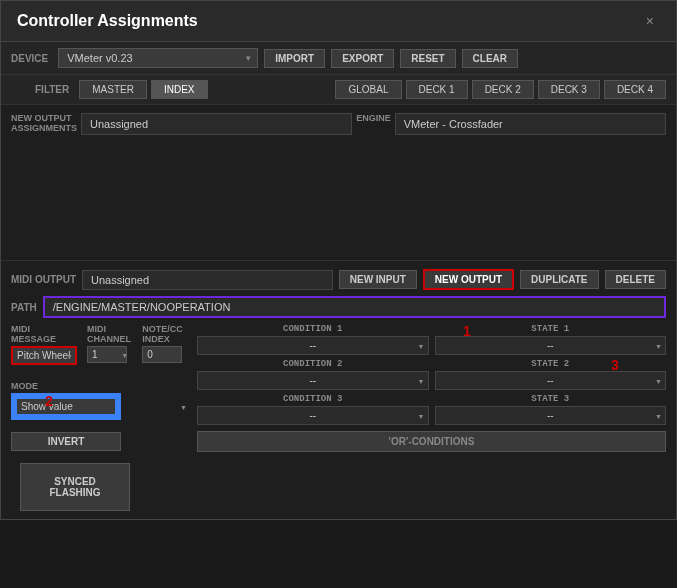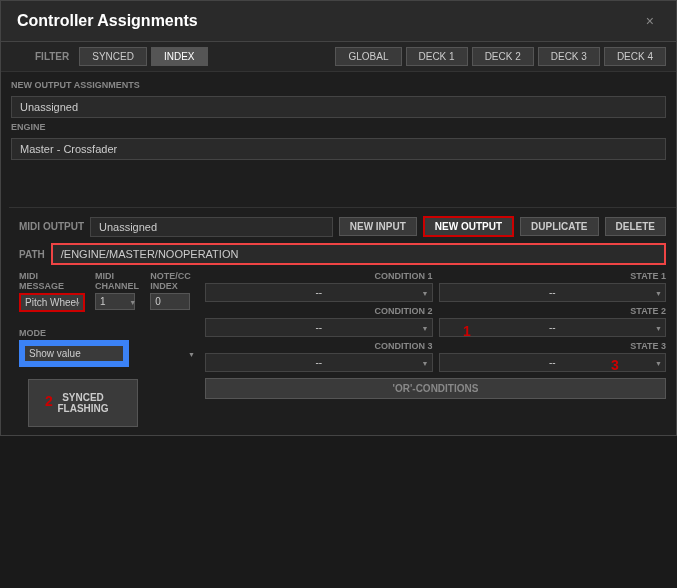--- a/index.html
+++ b/index.html
@@ -7,21 +7,21 @@
       background: #1a1a1a;
       font-family: Arial, sans-serif;
       font-size: 11px;
       color: #ccc;
       width: 677px;
       height: 588px;
       overflow: hidden;
     }
     .window {
       width: 677px;
-      height: 436px;
+      height: 520px;
       background: #1e1e1e;
       border: 1px solid #444;
       position: relative;
     }
     .title-bar {
       background: #2a2a2a;
       padding: 10px 16px;
       display: flex;
       align-items: center;
       justify-content: space-between;
@@ -111,21 +111,21 @@
       font-size: 10px;
       cursor: pointer;
     }
     .filter-btn.active {
       background: #555;
       color: #fff;
     }
     .spacer { flex: 1; }
     .main-content {
       display: flex;
-      flex-direction: column;
+      flex-direction: row;
       padding: 8px 10px;
       gap: 4px;
     }
     .section-label {
       color: #888;
       font-size: 9px;
       font-weight: bold;
       text-transform: uppercase;
       margin-bottom: 2px;
     }
@@ -141,21 +141,21 @@
       background: #2a2a2a;
       border: 1px solid #444;
       color: #ccc;
       padding: 4px 8px;
       width: 100%;
       font-size: 11px;
     }
     .bottom-panel {
       position: absolute;
       bottom: 0;
-      left: 8px;
+      left: 0;
       right: 0;
       background: #1e1e1e;
       border-top: 1px solid #333;
       padding: 8px 10px;
     }
     .midi-output-row {
       display: flex;
       align-items: center;
       gap: 6px;
       margin-bottom: 6px;
@@ -195,21 +195,21 @@
       margin-bottom: 6px;
     }
     .path-label {
       color: #888;
       font-size: 10px;
       font-weight: bold;
       white-space: nowrap;
     }
     .path-value {
       background: #2a2a2a;
-      border: 2px solid #ef4444;
+      border: 2px solid #6d28d9;
       color: #ccc;
       padding: 3px 8px;
       flex: 1;
       font-size: 11px;
     }
     .bottom-grid {
       display: flex;
       gap: 6px;
     }
     .left-panel {
@@ -360,21 +360,22 @@
       flex: 1;
       display: flex;
       flex-direction: column;
       gap: 2px;
     }
     .condition-label {
       color: #888;
       font-size: 9px;
       font-weight: bold;
       text-transform: uppercase;
-      text-align: right;
+      text-align: center;
+      font-family: Liberation Mono, monospace;
     }
     .condition-select {
       background: #2a2a2a;
       border: 1px solid #444;
       color: #ccc;
       padding: 3px 4px;
       font-size: 10px;
       width: 100%;
       cursor: pointer;
       appearance: none;
@@ -408,38 +409,50 @@
 </head>
 <body>
 
 <div class="window">
 
   <div class="title-bar">
     <span class="title-bar-title">Controller Assignments</span>
     <button class="close-btn">×</button>
   </div>
 
+  <div class="toolbar">
+    <span class="device-label">DEVICE</span>
+    <div class="device-select-wrap">
+      <select class="device-select">
+        <option>VMeter v0.23</option>
+      </select>
+    </div>
+    <button class="toolbar-btn">IMPORT</button>
+    <button class="toolbar-btn">EXPORT</button>
+    <button class="toolbar-btn">RESET</button>
+    <button class="toolbar-btn">CLEAR</button>
+  </div>
 
   <div class="filter-bar">
     <span class="filter-label">FILTER</span>
-    <button class="filter-btn">SYNCED</button>
+    <button class="filter-btn">MASTER</button>
     <button class="filter-btn active">INDEX</button>
     <div class="spacer"></div>
     <button class="filter-btn">GLOBAL</button>
     <button class="filter-btn">DECK 1</button>
     <button class="filter-btn">DECK 2</button>
     <button class="filter-btn">DECK 3</button>
     <button class="filter-btn">DECK 4</button>
   </div>
 
   <div class="main-content">
     <div class="section-label">NEW OUTPUT ASSIGNMENTS</div>
     <div class="full-input">Unassigned</div>
     <div class="section-label">ENGINE</div>
-    <div class="engine-value">Master - Crossfader</div>
+    <div class="engine-value">VMeter - Crossfader</div>
   </div>
 
   <div class="bottom-panel">
 
     <div class="midi-output-row">
       <span class="midi-output-label">MIDI OUTPUT</span>
       <div class="midi-output-value">Unassigned</div>
       <button class="action-btn">NEW INPUT</button>
       <button class="action-btn highlighted">NEW OUTPUT</button>
       <button class="action-btn">DUPLICATE</button>
@@ -483,20 +496,21 @@
 
         <div class="mode-row">
           <span class="mode-label">MODE</span>
           <div class="mode-select-wrap">
             <select class="mode-select">
               <option>Show value</option>
             </select>
           </div>
         </div>
 
+        <button class="invert-btn">INVERT</button>
         <button class="synced-btn">SYNCED FLASHING</button>
       </div>
 
       <div class="right-panel">
 
         <div class="condition-row">
           <div class="condition-col">
             <div class="condition-label">CONDITION 1</div>
             <div class="condition-select-wrap">
               <select class="condition-select">

